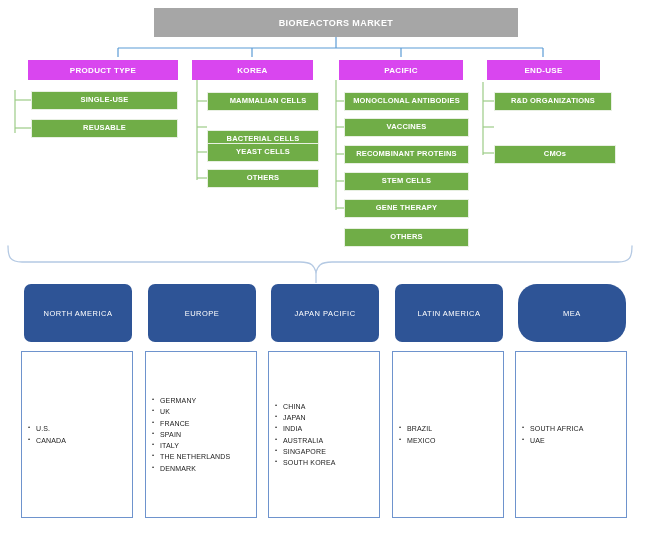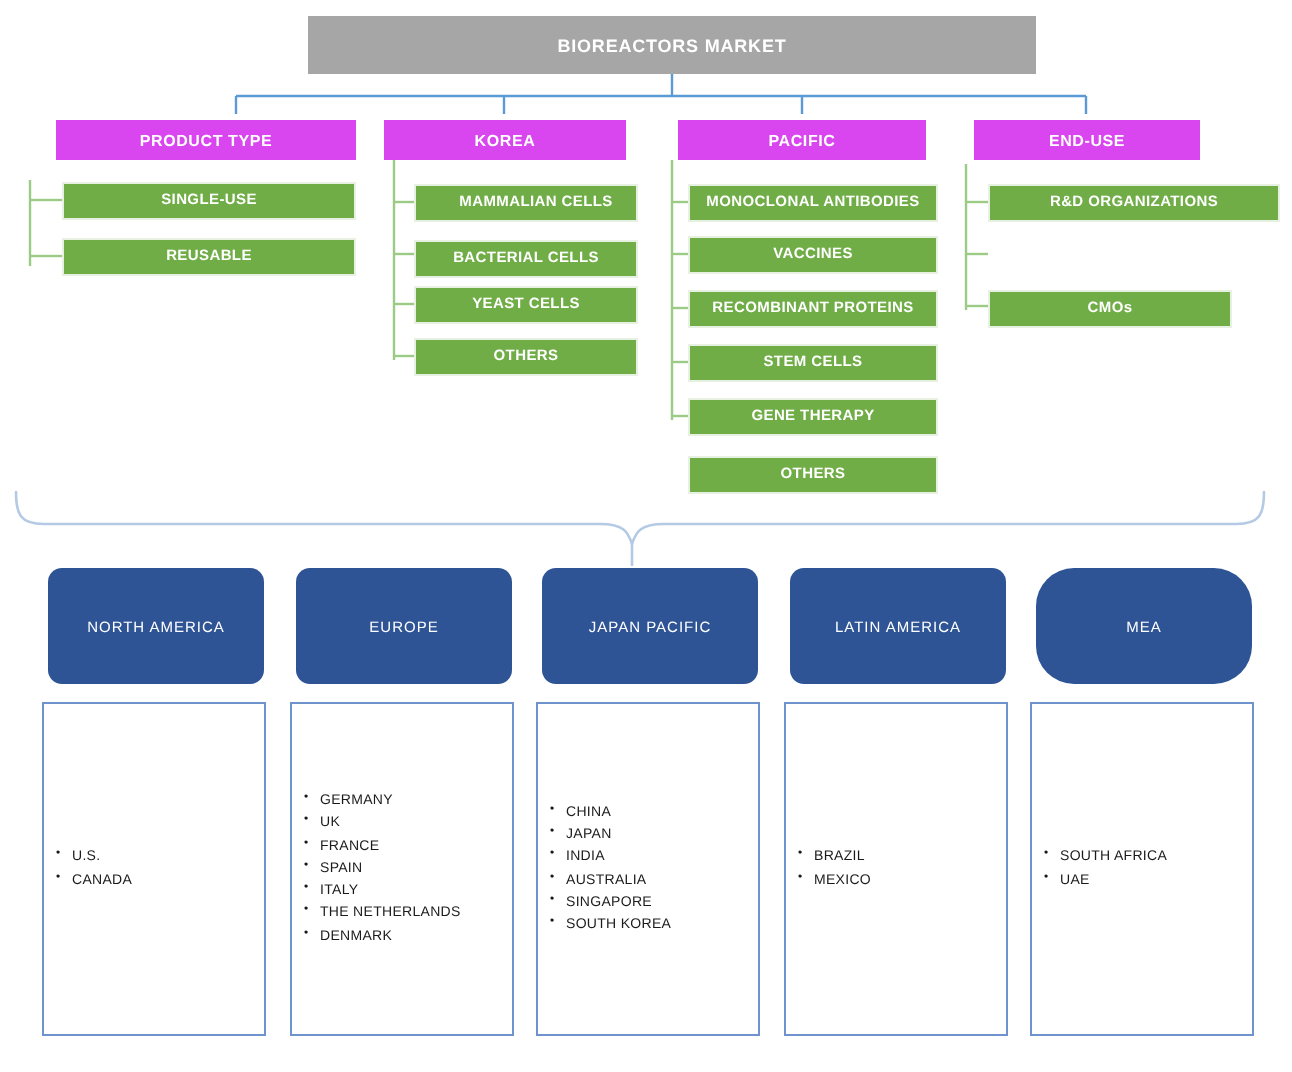--- a/index.html
+++ b/index.html
@@ -159,32 +159,32 @@
 
   <div class="cat-head" style="left:28px; top:60px; width:150px;">PRODUCT TYPE</div>
   <div class="cat-head" style="left:192px; top:60px; width:121px;">KOREA</div>
   <div class="cat-head" style="left:339px; top:60px; width:124px;">PACIFIC</div>
   <div class="cat-head" style="left:487px; top:60px; width:113px;">END-USE</div>
 
   <div class="leaf" style="left:31px; top:91px; width:147px; height:19px;">SINGLE-USE</div>
   <div class="leaf" style="left:31px; top:119px; width:147px; height:19px;">REUSABLE</div>
 
   <div class="leaf" style="left:207px; top:92px; width:112px; height:19px;padding-left:12px;">MAMMALIAN CELLS</div>
-  <div class="leaf" style="left:207px; top:120px; width:112px; height:19px;">BACTERIAL CELLS</div>
+  <div class="leaf" style="left:207px; top:130px; width:112px; height:19px;">BACTERIAL CELLS</div>
   <div class="leaf" style="left:207px; top:143px; width:112px; height:19px;">YEAST CELLS</div>
   <div class="leaf" style="left:207px; top:169px; width:112px; height:19px;">OTHERS</div>
 
   <div class="leaf" style="left:344px; top:92px; width:125px; height:19px;">MONOCLONAL ANTIBODIES</div>
   <div class="leaf" style="left:344px; top:118px; width:125px; height:19px;">VACCINES</div>
   <div class="leaf" style="left:344px; top:145px; width:125px; height:19px;">RECOMBINANT PROTEINS</div>
   <div class="leaf" style="left:344px; top:172px; width:125px; height:19px;text-align:right;">STEM CELLS</div>
   <div class="leaf" style="left:344px; top:199px; width:125px; height:19px;">GENE THERAPY</div>
   <div class="leaf" style="left:344px; top:228px; width:125px; height:19px;">OTHERS</div>
 
-  <div class="leaf" style="left:494px; top:92px; width:146px; height:19px;">R&amp;D ORGANIZATIONS</div>
+  <div class="leaf" style="left:494px; top:92px; width:118px; height:19px;">R&amp;D ORGANIZATIONS</div>
   <div class="leaf" style="left:494px; top:145px; width:122px; height:19px;">CMOs</div>
 
   <div class="region-head" style="left:24px; top:284px; width:108px;">NORTH AMERICA</div>
   <div class="region-body" style="left:21px; top:351px; width:112px; height:167px;">
     <ul class="region-list">
       <li>U.S.</li>
       <li>CANADA</li>
     </ul>
   </div>
 

